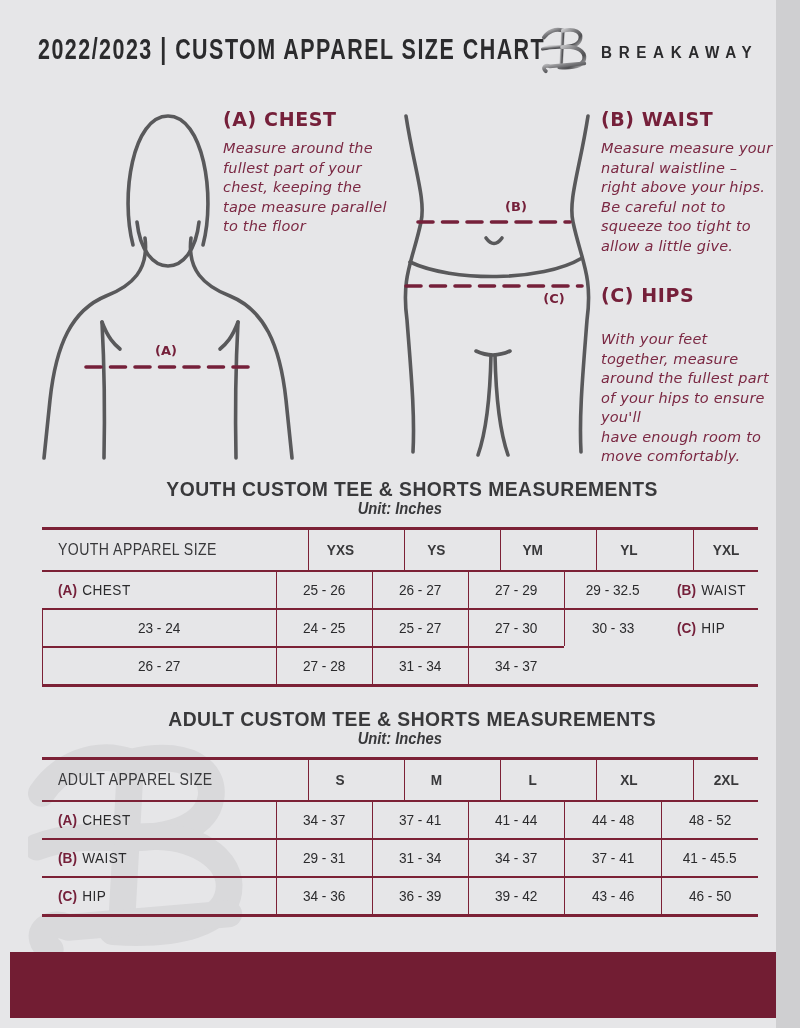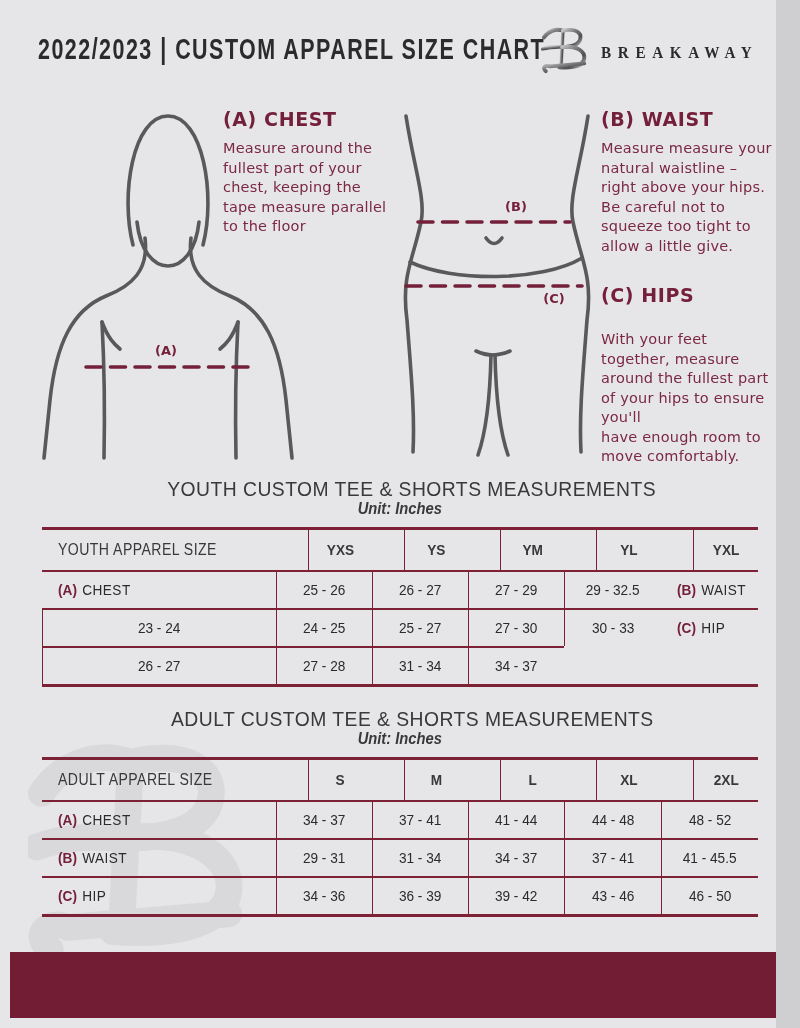--- a/index.html
+++ b/index.html
@@ -30,44 +30,44 @@
   .cond-l{display:inline-block;transform:scaleX(.80);transform-origin:left center;white-space:nowrap;}
 
   
   .page-title{
     left:38px;top:33px;
     font-size:29px;font-weight:bold;letter-spacing:2px;color:var(--ink);
   }
   .page-title .cond-l{transform:scaleX(.74);}
   .brand-name{
     left:601px;top:44px;
-    font-size:16px;font-weight:bold;letter-spacing:7px;color:var(--ink);font-family:Liberation Serif, serif;
+    font-size:16px;font-weight:bold;letter-spacing:7px;color:var(--ink);
   }
   .brand-name .cond-l{transform:scaleX(.95);}
   .logo-svg{left:541px;top:24px;}
 
   
   .instr-heading{
     font-size:19px;font-weight:bold;color:var(--maroon);letter-spacing:.6px;
     font-family:"DejaVu Sans", sans-serif;
   }
   .instr-body{
-    font-size:14.5px;color:var(--maroon-body);
+    font-size:14.5px;font-style:italic;color:var(--maroon-body);
     line-height:19.5px;white-space:pre-line;letter-spacing:.2px;
     font-family:"DejaVu Sans", sans-serif;
   }
   .marker{
     font-size:13px;font-weight:bold;color:var(--maroon);
     text-align:center;font-family:"DejaVu Sans", sans-serif;
   }
 
   
   .section-title{
     left:0;width:800px;text-align:center;
-    font-size:21px;font-weight:normal;color:var(--dark);letter-spacing:.5px;padding-left:24px;
+    font-size:21px;font-weight:bold;color:var(--dark);letter-spacing:.5px;padding-left:24px;
   }
   .section-title .cond{transform:scaleX(.92);}
   .unit-label{
     left:0;width:800px;text-align:center;
     font-size:16px;font-style:italic;font-weight:bold;color:var(--dark);
   }
   .unit-label .cond{transform:scaleX(.92);}
 
   
   .size-table{

